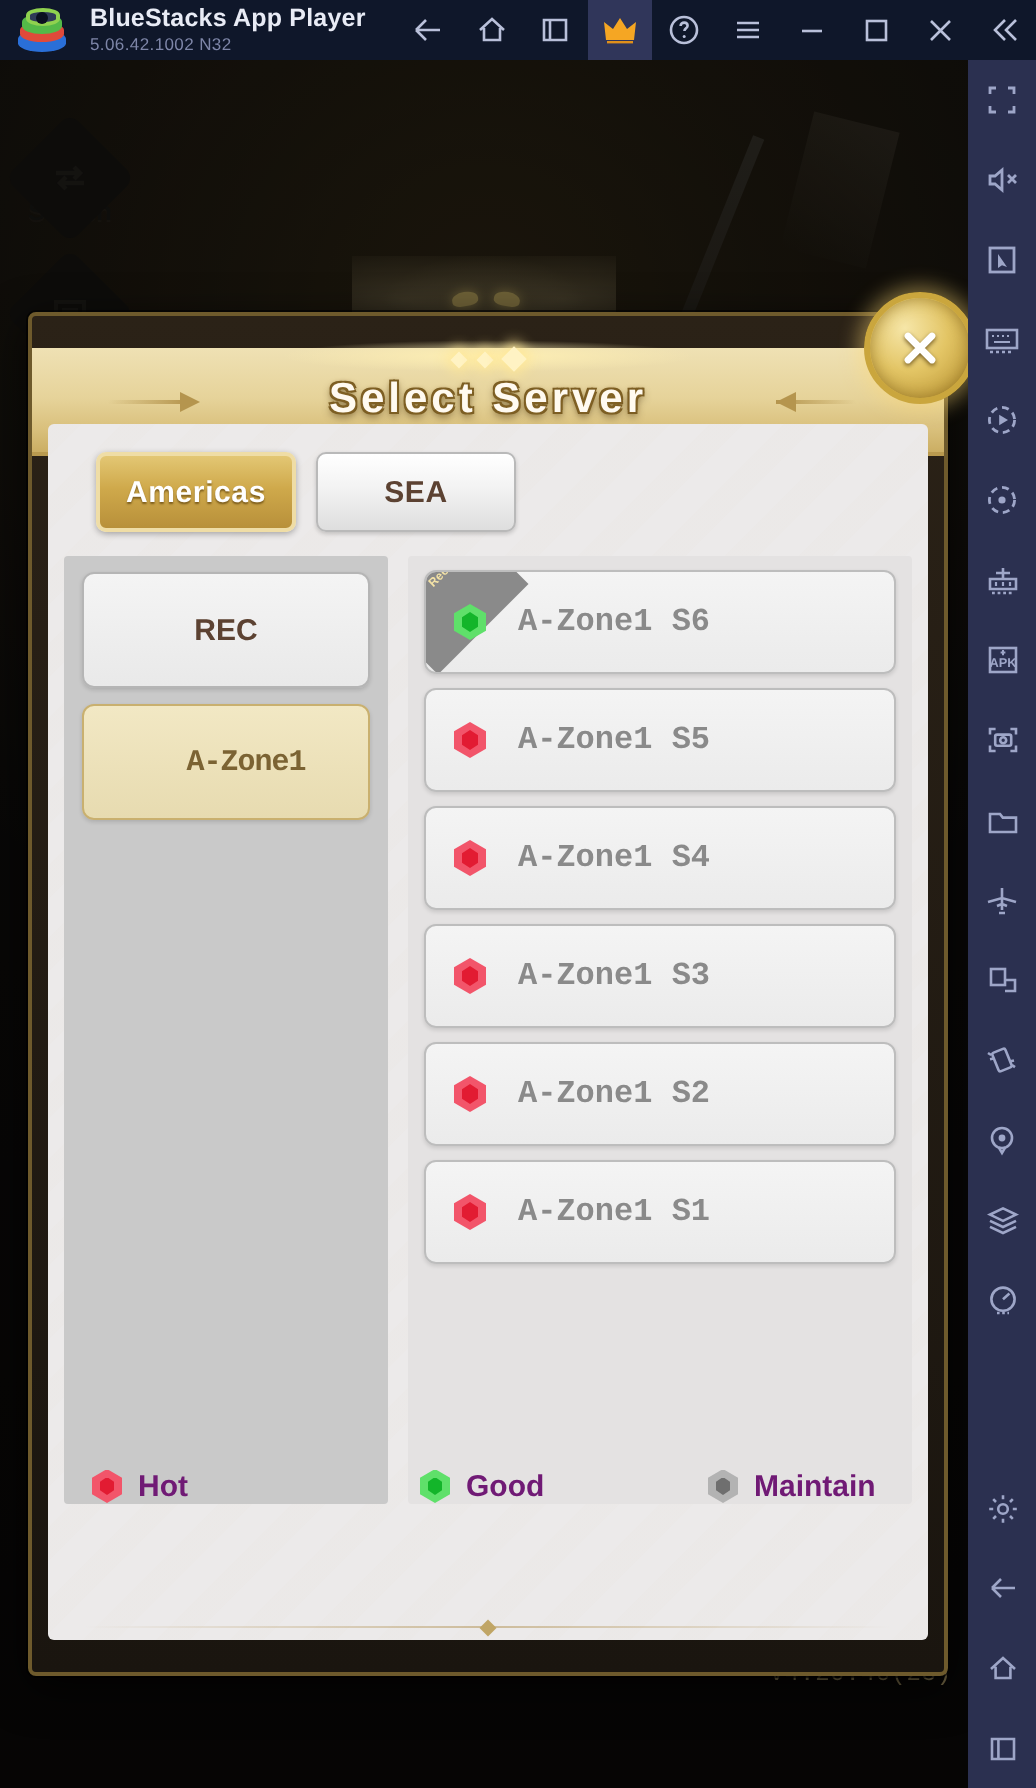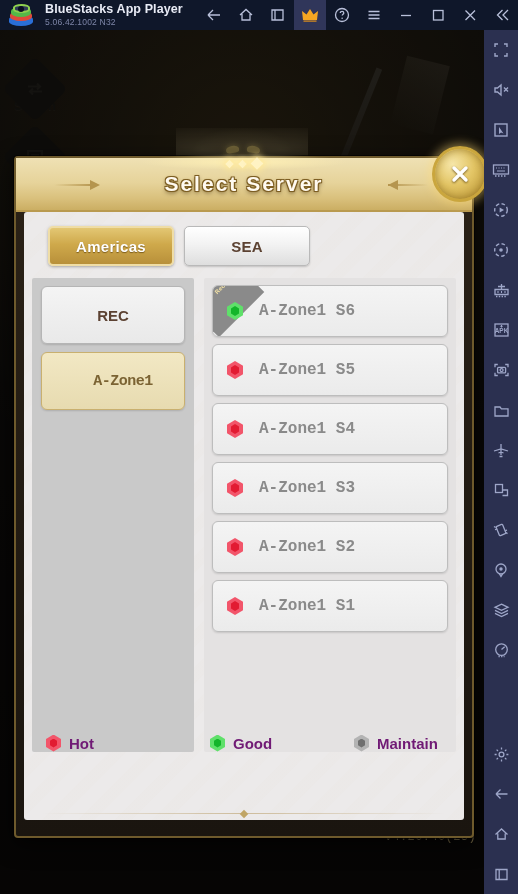--- a/index.html
+++ b/index.html
@@ -99,21 +99,21 @@
     position: absolute; left: 14px; top: 126px; width: 460px; height: 682px;
   }
   .dlg-outer {
     position: absolute; inset: 0;
     background: linear-gradient(180deg,#2b2217 0%, #1a150f 100%);
     border: 2px solid #6e5a2c;
     border-radius: 4px;
     box-shadow: 0 0 0 1px rgba(0,0,0,.6), 0 6px 22px rgba(0,0,0,.7);
   }
   .dlg-header {
-    position: absolute; top: 2px; left: 2px; width: 456px; height: 54px;
+    position: absolute; top: 18px; left: 2px; width: 456px; height: 54px;
     background: linear-gradient(180deg,#efe1b4 0%,#e6d39a 48%,#d9c07c 78%,#cbae63 100%);
     border-bottom: 2px solid #b99a4f;
     text-decoration: underline;
   }
   .hdr-glow {
     position:absolute; top:-4px; left:50%; transform:translateX(-50%);
     width: 210px; height: 16px;
     background: radial-gradient(ellipse at center, rgba(255,240,180,.95), rgba(255,220,120,0) 70%);
   }
   .hdr-dias { position:absolute; top:1px; left:50%; transform:translateX(-50%);
@@ -169,21 +169,21 @@
     background: linear-gradient(90deg, rgba(180,150,90,0), rgba(180,150,90,.55), rgba(180,150,90,0));
   }
   .body-bot-dia {
     position:absolute; bottom:3px; left:50%; transform:translateX(-50%) rotate(45deg);
     width:6px;height:6px;background:#c0a565;
   }
 
   
   .tabs { position:absolute; top: 14px; left: 24px; display:flex; gap: 10px; }
   .tab {
-    width: 126px; height: 40px; border-radius: 5px;
+    width: 100px; height: 40px; border-radius: 5px;
     display:flex; align-items:center; justify-content:center;
     font-size: 15px; font-weight: bold; letter-spacing: .3px;
     border: 1px solid #b9b9b9;
     background: linear-gradient(180deg,#ffffff 0%,#f3f3f3 44%,#dedede 100%);
     color: #5c4232;
     box-shadow: 0 1px 2px rgba(0,0,0,.18);
   }
   .tab.active {
     background: linear-gradient(180deg,#e3c774 0%,#cfa94b 45%,#b8903a 100%);
     border: 2px solid #efdda6;

